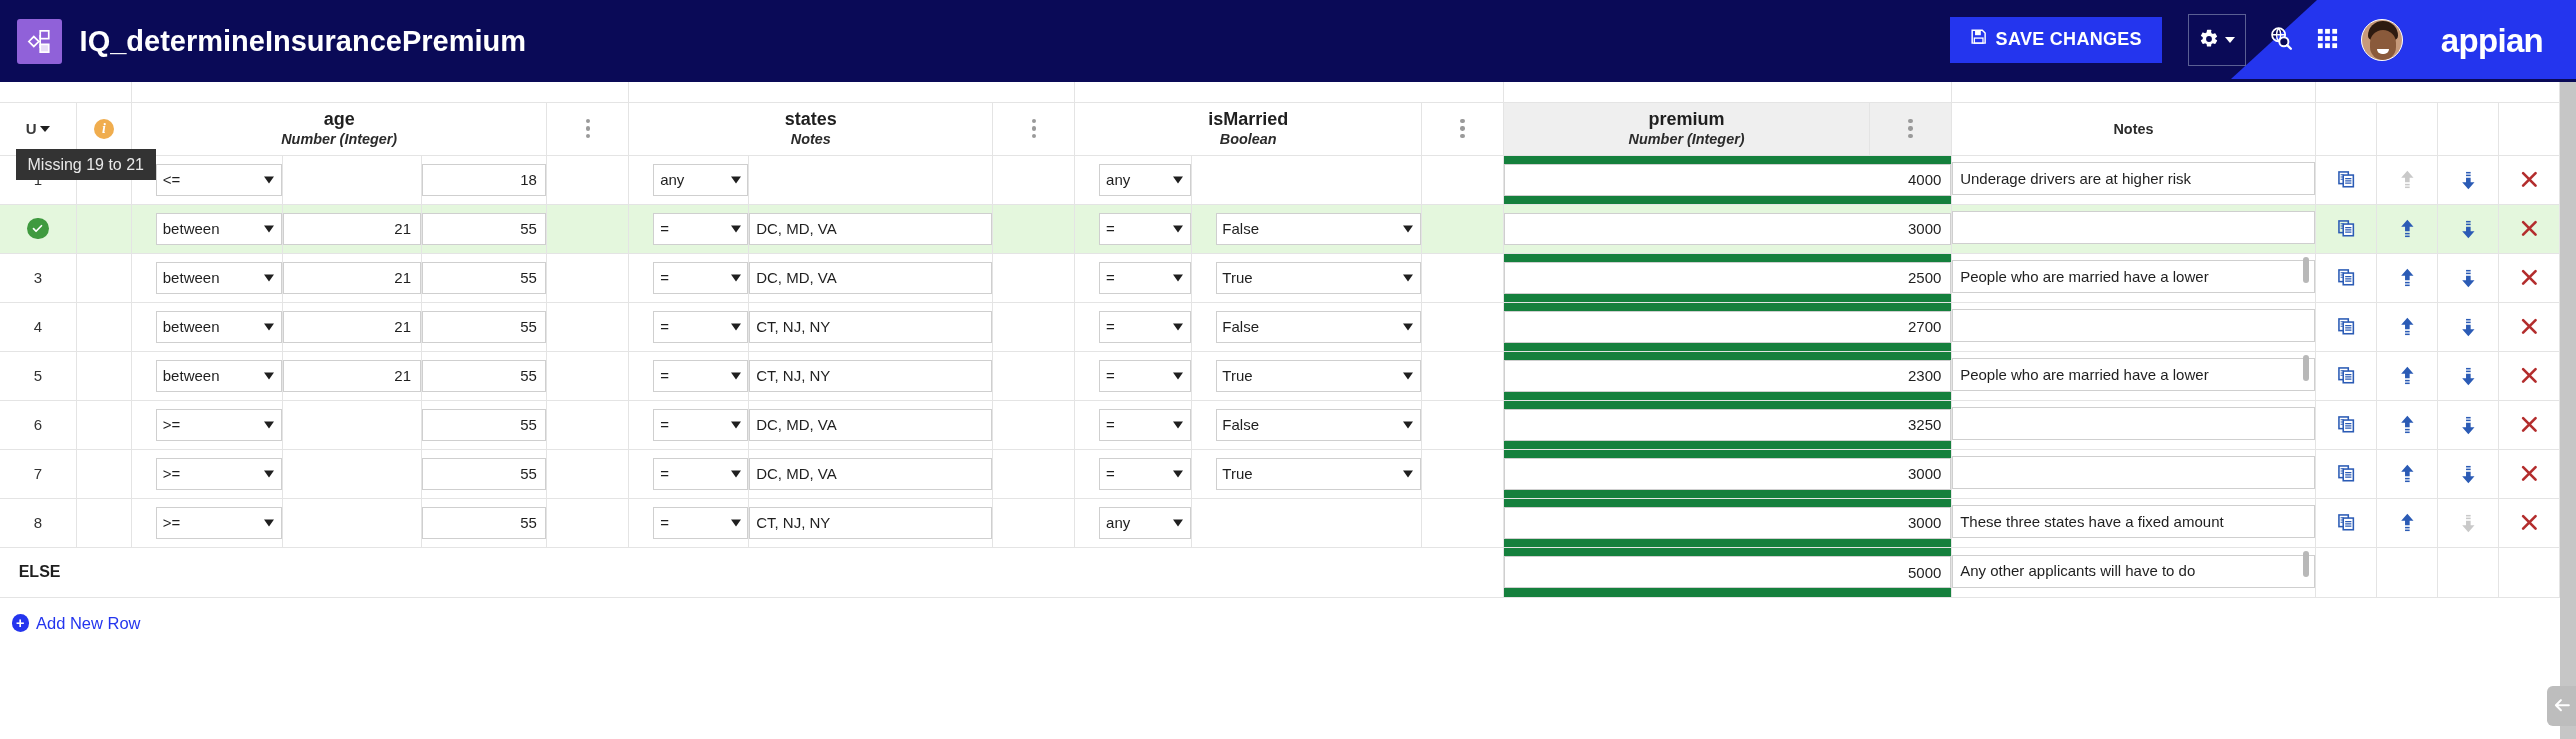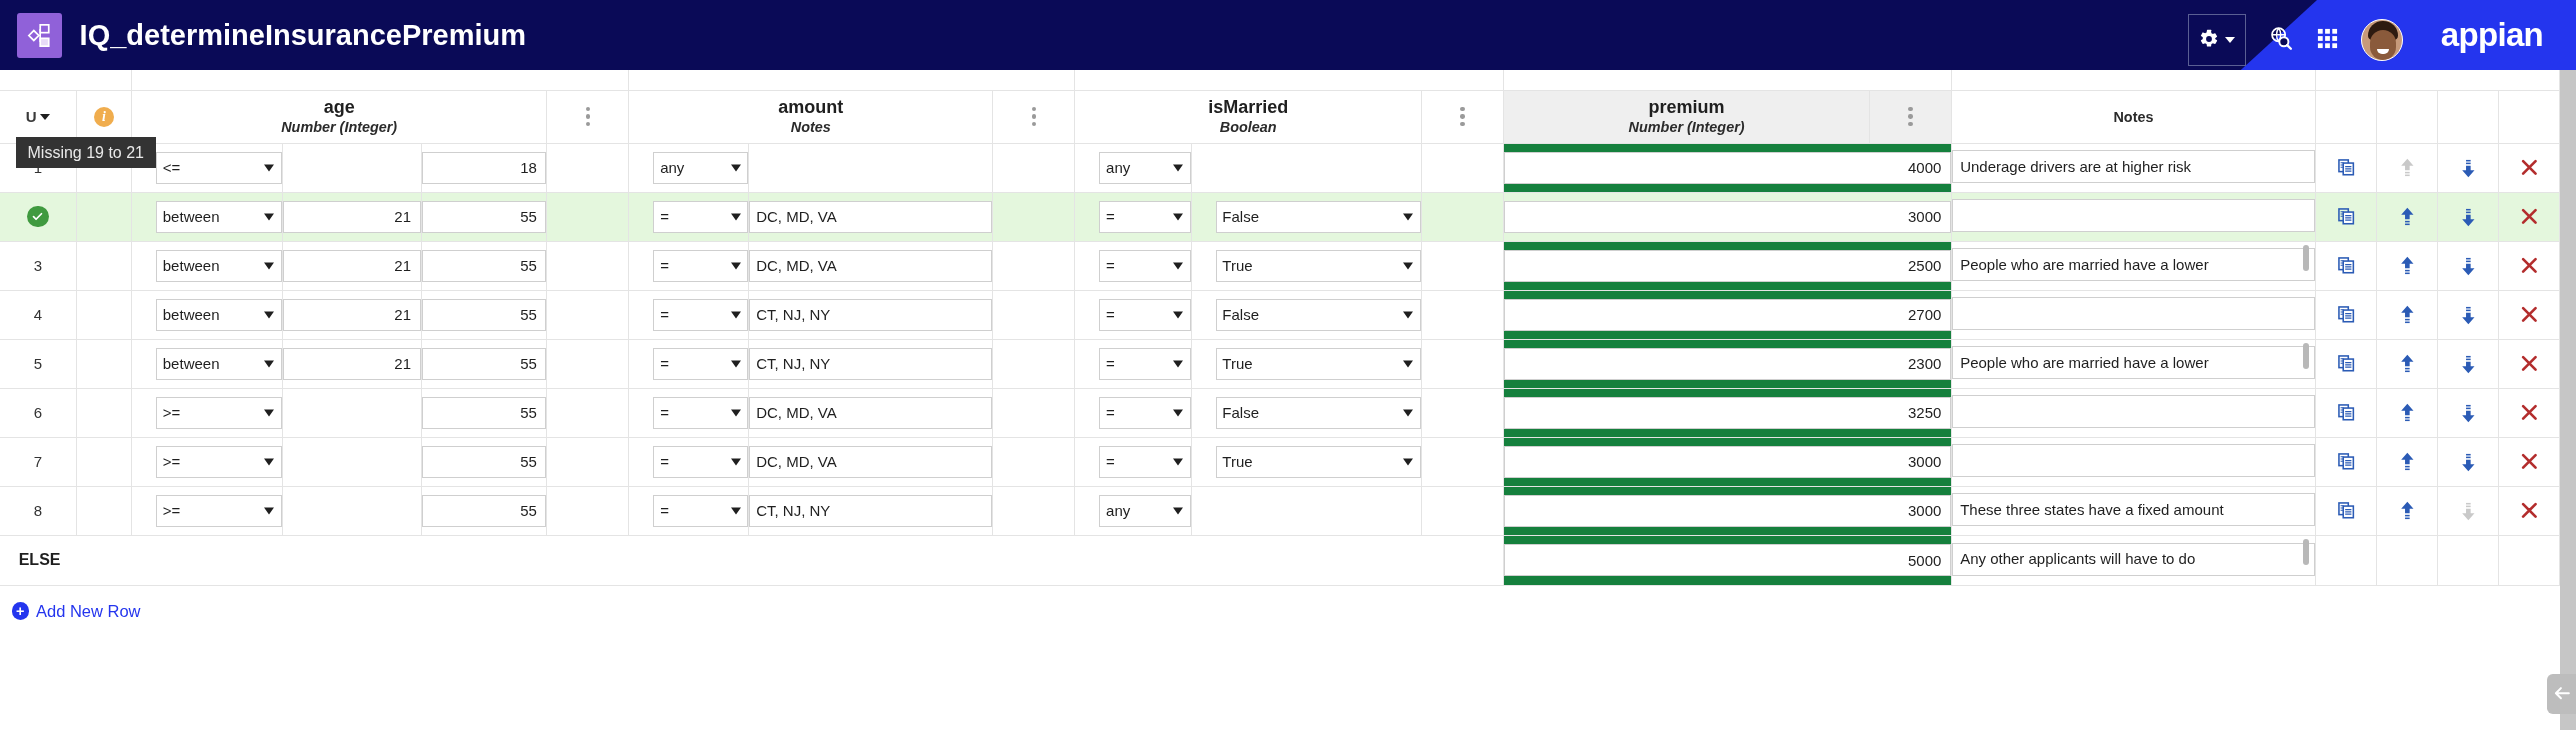--- a/index.html
+++ b/index.html
@@ -6,21 +6,21 @@
   html, body {
     width: 2576px; height: 739px;
     font-family: "Liberation Sans", sans-serif;
     background: #ffffff;
     overflow: hidden;
   }
 
   
   .topbar {
     position: relative;
-    height: 70px;
+    height: 82px;
     background: #0a0a57;
     display: flex;
     align-items: center;
     overflow: hidden;
   }
   .topbar-left { display: flex; align-items: center; padding-left: 17.3px; z-index: 3; }
   .app-icon {
     width: 45px; height: 45px;
     background: #9061d9;
     border-radius: 2.9px;
@@ -313,20 +313,30 @@
         <path d="M18 19 L20 19 M20 19 L20 10 M20 19 L20 28" stroke="#ffffff" stroke-width="2.2" fill="none"></path>
       </svg>
     </div>
     <div class="app-title">IQ_determineInsurancePremium</div>
   </div>
 
   <div class="appian-wedge"></div>
   <div class="appian-logo">appian</div>
 
   <div class="topbar-right">
+    <div class="save-btn">
+      <span>
+        <svg width="17.3" height="17.3" viewBox="0 0 24 24">
+          <path d="M3 3 h14 l4 4 v14 H3 Z" fill="none" stroke="#ffffff" stroke-width="2"></path>
+          <rect x="7" y="3" width="8" height="7" fill="#ffffff"></rect>
+          <rect x="6" y="14" width="12" height="7" fill="none" stroke="#ffffff" stroke-width="1.8"></rect>
+        </svg>
+      </span>
+      <span>SAVE CHANGES</span>
+    </div>
 
     <div class="gear-btn">
       <span>
         <svg width="20" height="20" viewBox="0 0 24 24">
           <path fill="#ffffff" d="M19.43 12.98a7.8 7.8 0 0 0 .07-.98 7.8 7.8 0 0 0-.07-.98l2.11-1.65a.5.5 0 0 0 .12-.64l-2-3.46a.5.5 0 0 0-.61-.22l-2.49 1a7.3 7.3 0 0 0-1.69-.98l-.38-2.65A.5.5 0 0 0 14 1h-4a.5.5 0 0 0-.49.42l-.38 2.65c-.61.25-1.17.58-1.69.98l-2.49-1a.5.5 0 0 0-.61.22l-2 3.46a.5.5 0 0 0 .12.64l2.11 1.65c-.05.32-.07.65-.07.98s.02.66.07.98l-2.11 1.65a.5.5 0 0 0-.12.64l2 3.46c.13.22.39.3.61.22l2.49-1c.52.4 1.08.73 1.69.98l.38 2.65c.04.24.25.42.49.42h4c.24 0 .45-.18.49-.42l.38-2.65c.61-.25 1.17-.58 1.69-.98l2.49 1c.22.08.48 0 .61-.22l2-3.46a.5.5 0 0 0-.12-.64l-2.11-1.65zM12 15.5A3.5 3.5 0 1 1 15.5 12 3.5 3.5 0 0 1 12 15.5z"></path>
         </svg>
       </span>
       <span class="caret-d" style="border-top-color:#ffffff"></span>
     </div>
 
@@ -436,21 +446,21 @@
           <div class="th-kebab-cell">
             <span class="kebab">
                 <i></i>
                 <i></i>
                 <i></i>
               </span>
           </div>
         </th>
 
         <th colspan="2">
-          <div class="hdr-name">amount</div>
+          <div class="hdr-name">states</div>
           <div class="hdr-type">Notes</div>
         </th>
         <th>
           <div class="th-kebab-cell">
             <span class="kebab">
                 <i></i>
                 <i></i>
                 <i></i>
               </span>
           </div>

